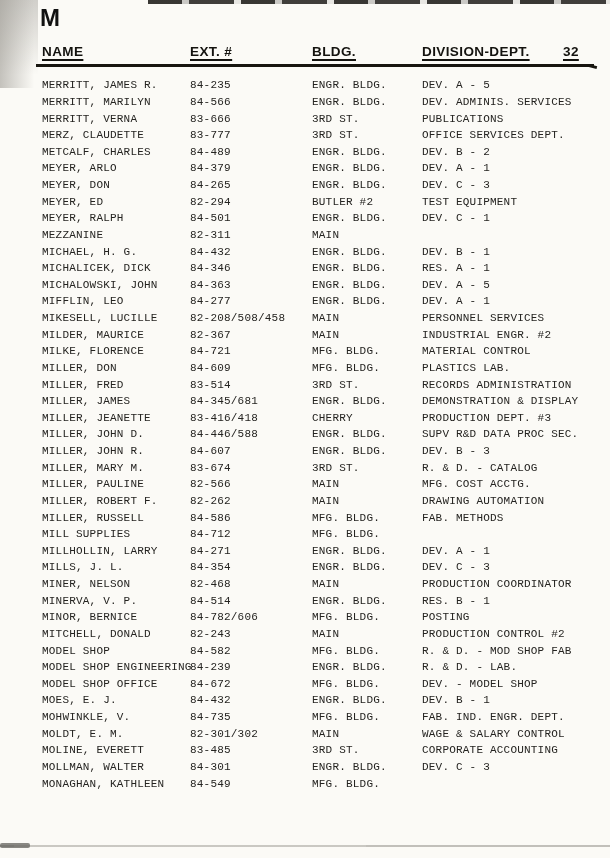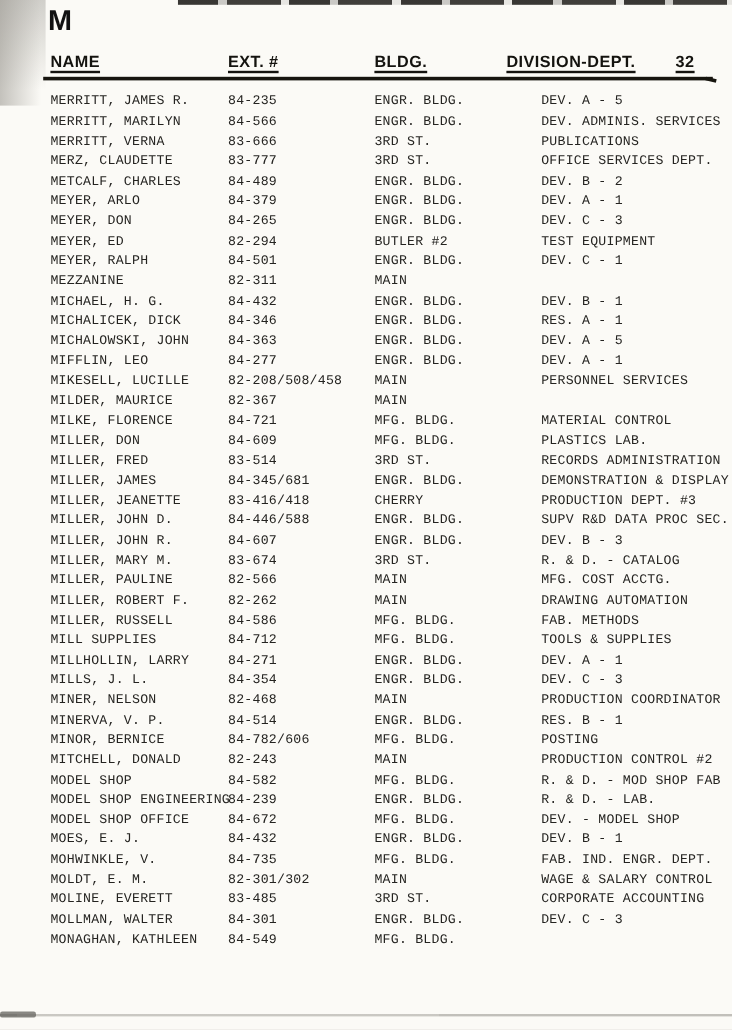--- a/index.html
+++ b/index.html
@@ -80,21 +80,21 @@
     display:flex;align-items:center;
     height:16.63px;
     font-size:11px;letter-spacing:.2px;
     white-space:nowrap;
     color:#242320;
   }
   .cell{flex:0 0 auto;overflow:visible;}
   .cell-name{margin-left:42px;width:148px;}
   .cell-ext{width:122px;}
   .cell-bldg{width:110px;}
-  .cell-dept{flex:1 1 auto;margin-left:29px;}
+  .cell-dept{flex:1 1 auto;}
 </style>
 </head>
 <body>
 
 <div class="scan-page">
 
   <div class="top-edge-artifact"></div>
   <div class="corner-shadow"></div>
 
   <div class="section-letter">M</div>
@@ -212,20 +212,21 @@
       <span class="cell cell-name">MIKESELL, LUCILLE</span>
       <span class="cell cell-ext">82-208/508/458</span>
       <span class="cell cell-bldg">MAIN</span>
       <span class="cell cell-dept">PERSONNEL SERVICES</span>
     </div>
 
     <div class="dir-row">
       <span class="cell cell-name">MILDER, MAURICE</span>
       <span class="cell cell-ext">82-367</span>
       <span class="cell cell-bldg">MAIN</span>
+      <span class="cell cell-dept">INDUSTRIAL ENGR. #2</span>
     </div>
 
     <div class="dir-row">
       <span class="cell cell-name">MILKE, FLORENCE</span>
       <span class="cell cell-ext">84-721</span>
       <span class="cell cell-bldg">MFG. BLDG.</span>
       <span class="cell cell-dept">MATERIAL CONTROL</span>
     </div>
 
     <div class="dir-row">
@@ -295,21 +296,20 @@
       <span class="cell cell-name">MILLER, RUSSELL</span>
       <span class="cell cell-ext">84-586</span>
       <span class="cell cell-bldg">MFG. BLDG.</span>
       <span class="cell cell-dept">FAB. METHODS</span>
     </div>
 
     <div class="dir-row">
       <span class="cell cell-name">MILL SUPPLIES</span>
       <span class="cell cell-ext">84-712</span>
       <span class="cell cell-bldg">MFG. BLDG.</span>
-      <span class="cell cell-dept">TOOLS &amp; SUPPLIES</span>
     </div>
 
     <div class="dir-row">
       <span class="cell cell-name">MILLHOLLIN, LARRY</span>
       <span class="cell cell-ext">84-271</span>
       <span class="cell cell-bldg">ENGR. BLDG.</span>
       <span class="cell cell-dept">DEV. A - 1</span>
     </div>
 
     <div class="dir-row">

